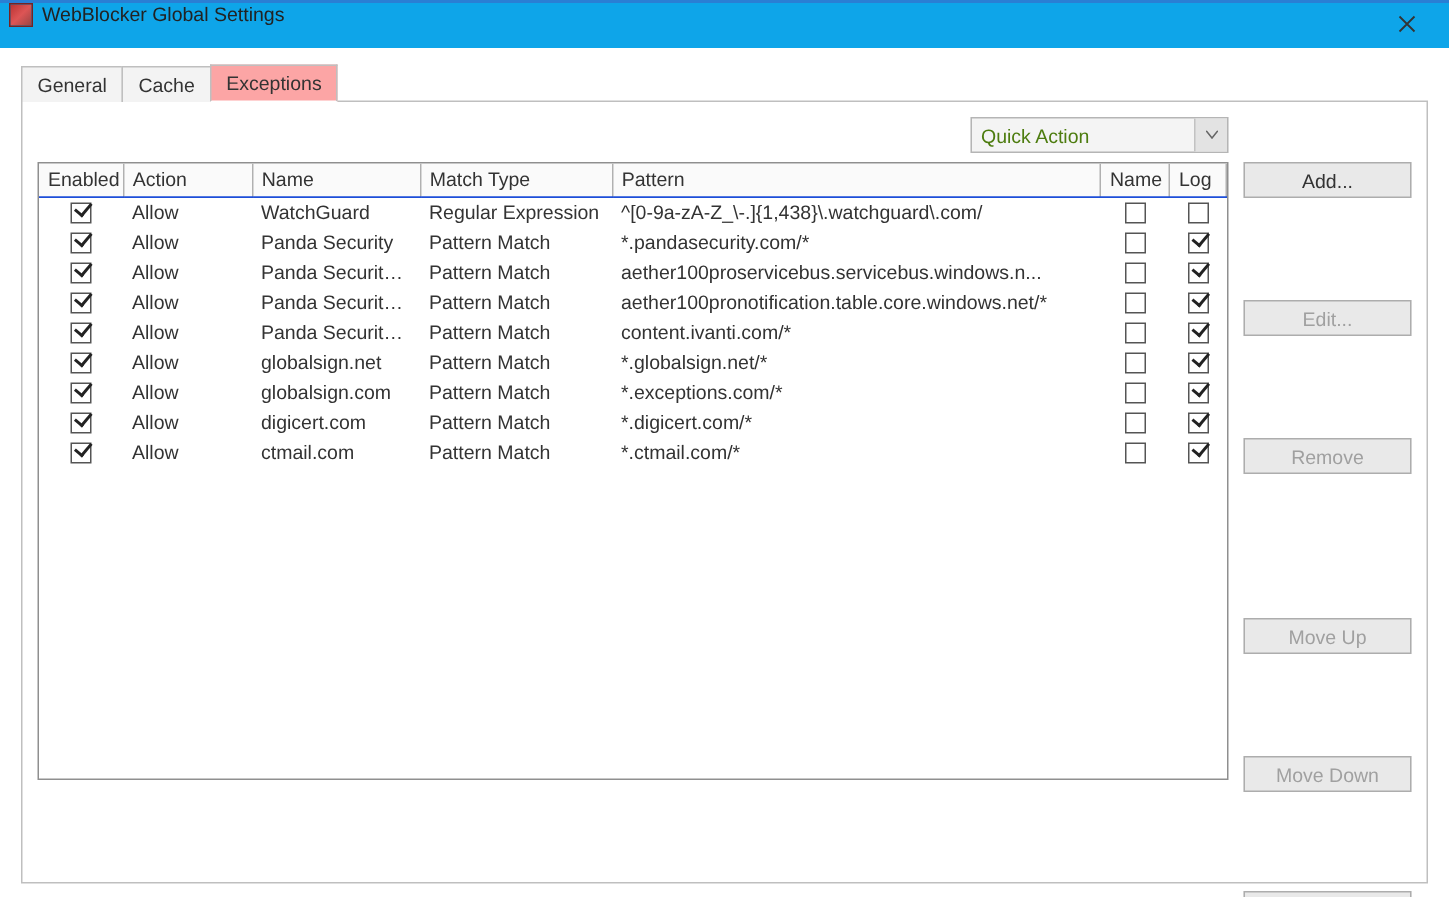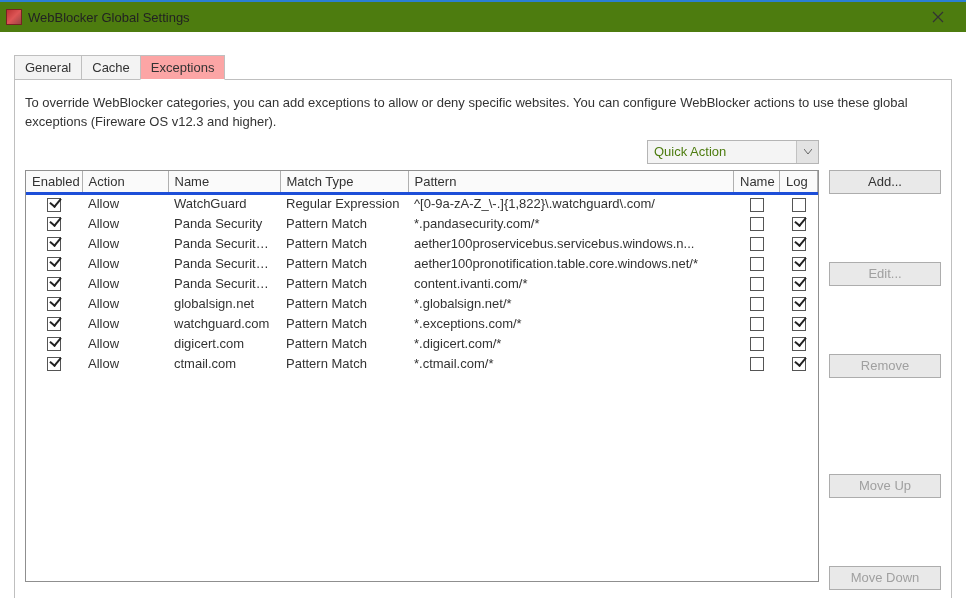--- a/index.html
+++ b/index.html
@@ -10,47 +10,45 @@
     background: #ffffff;
     color: #333;
     width: 966px;
     height: 598px;
     overflow: hidden;
     border-top: 2px solid #2a7fd4;
   }
   .titlebar {
     height: 30px;
     display: flex;
-    align-items: center;
     padding: 0 8px 0 6px;
-    background: #4d7c0f;
+    background: #0ea5e9;
   }
   .titlebar .app-icon {
     width: 16px; height: 16px;
     margin-right: 6px;
     background: linear-gradient(135deg, #b33 0%, #d55 50%, #944 100%);
     border: 1px solid #722;
   }
   .titlebar .title { font-size: 13px; color: #222; }
   .titlebar .spacer { flex: 1; }
   .titlebar .close {
     width: 40px; height: 28px;
     display: flex; align-items: center; justify-content: center;
     cursor: pointer;
   }
   .titlebar .close svg { width: 12px; height: 12px; }
   .client {
     padding: 10px 14px 10px 14px;
   }
   .tabstrip {
     display: flex;
-    align-items: flex-start;
+    align-items: center;
     gap: 0;
     position: relative;
-    margin-top: 12px;
   }
   .tab {
     padding: 4px 10px;
     border: 1px solid #bfbfbf;
     border-bottom: none;
     background: #f3f3f3;
     font-size: 13px;
     cursor: pointer;
     position: relative;
     top: 1px;
@@ -116,21 +114,21 @@
     border-collapse: collapse;
     width: 100%;
     table-layout: fixed;
   }
   table.grid th {
     text-align: left;
     font-weight: normal;
     color: #333;
     background: #fafafa;
     border-right: 1px solid #b0b0b0;
-    border-bottom: 3px solid #1d4ed8;
+    border-bottom: 1px solid #1d4ed8;
     padding: 3px 6px;
     font-size: 13px;
     height: 22px;
     white-space: nowrap;
     overflow: hidden;
   }
   table.grid td {
     padding: 1px 6px;
     font-size: 13px;
     color: #333;
@@ -203,21 +201,20 @@
 </div>
 
 <div class="client">
   <div class="tabstrip">
     <div class="tab">General</div>
     <div class="tab">Cache</div>
     <div class="tab active">Exceptions</div>
   </div>
 
   <div class="tabpanel">
-    <div class="desc">To override WebBlocker categories, you can add exceptions to allow or deny specific websites. You can configure WebBlocker actions to use these global exceptions (Fireware OS v12.3 and higher).</div>
 
     <div class="quick-row">
       <div class="quick-select">
         <div class="qs-text">Quick Action</div>
         <div class="qs-btn">
           <svg width="8" height="6" viewBox="0 0 8 6">
               <path d="M0 0 L4 5 L8 0" fill="none" stroke="#666" stroke-width="1"></path>
             </svg>
         </div>
       </div>
@@ -245,21 +242,21 @@
               <th class="center">Name</th>
               <th class="center">Log</th>
             </tr>
           </thead>
           <tbody id="rows-body">
               <tr>
                 <td class="center"><span class="chk checked"></span></td>
                 <td>Allow</td>
                 <td>WatchGuard</td>
                 <td>Regular Expression</td>
-                <td>^[0-9a-zA-Z_\-.]{1,822}\.watchguard\.com/</td>
+                <td>^[0-9a-zA-Z_\-.]{1,438}\.watchguard\.com/</td>
                 <td class="center"><span class="chk"></span></td>
                 <td class="center"><span class="chk"></span></td>
               </tr>
               <tr>
                 <td class="center"><span class="chk checked"></span></td>
                 <td>Allow</td>
                 <td>Panda Security</td>
                 <td>Pattern Match</td>
                 <td>*.pandasecurity.com/*</td>
                 <td class="center"><span class="chk"></span></td>
@@ -297,21 +294,21 @@
                 <td>Allow</td>
                 <td>globalsign.net</td>
                 <td>Pattern Match</td>
                 <td>*.globalsign.net/*</td>
                 <td class="center"><span class="chk"></span></td>
                 <td class="center"><span class="chk checked"></span></td>
               </tr>
               <tr>
                 <td class="center"><span class="chk checked"></span></td>
                 <td>Allow</td>
-                <td>watchguard.com</td>
+                <td>globalsign.com</td>
                 <td>Pattern Match</td>
                 <td>*.exceptions.com/*</td>
                 <td class="center"><span class="chk"></span></td>
                 <td class="center"><span class="chk checked"></span></td>
               </tr>
               <tr>
                 <td class="center"><span class="chk checked"></span></td>
                 <td>Allow</td>
                 <td>digicert.com</td>
                 <td>Pattern Match</td>

